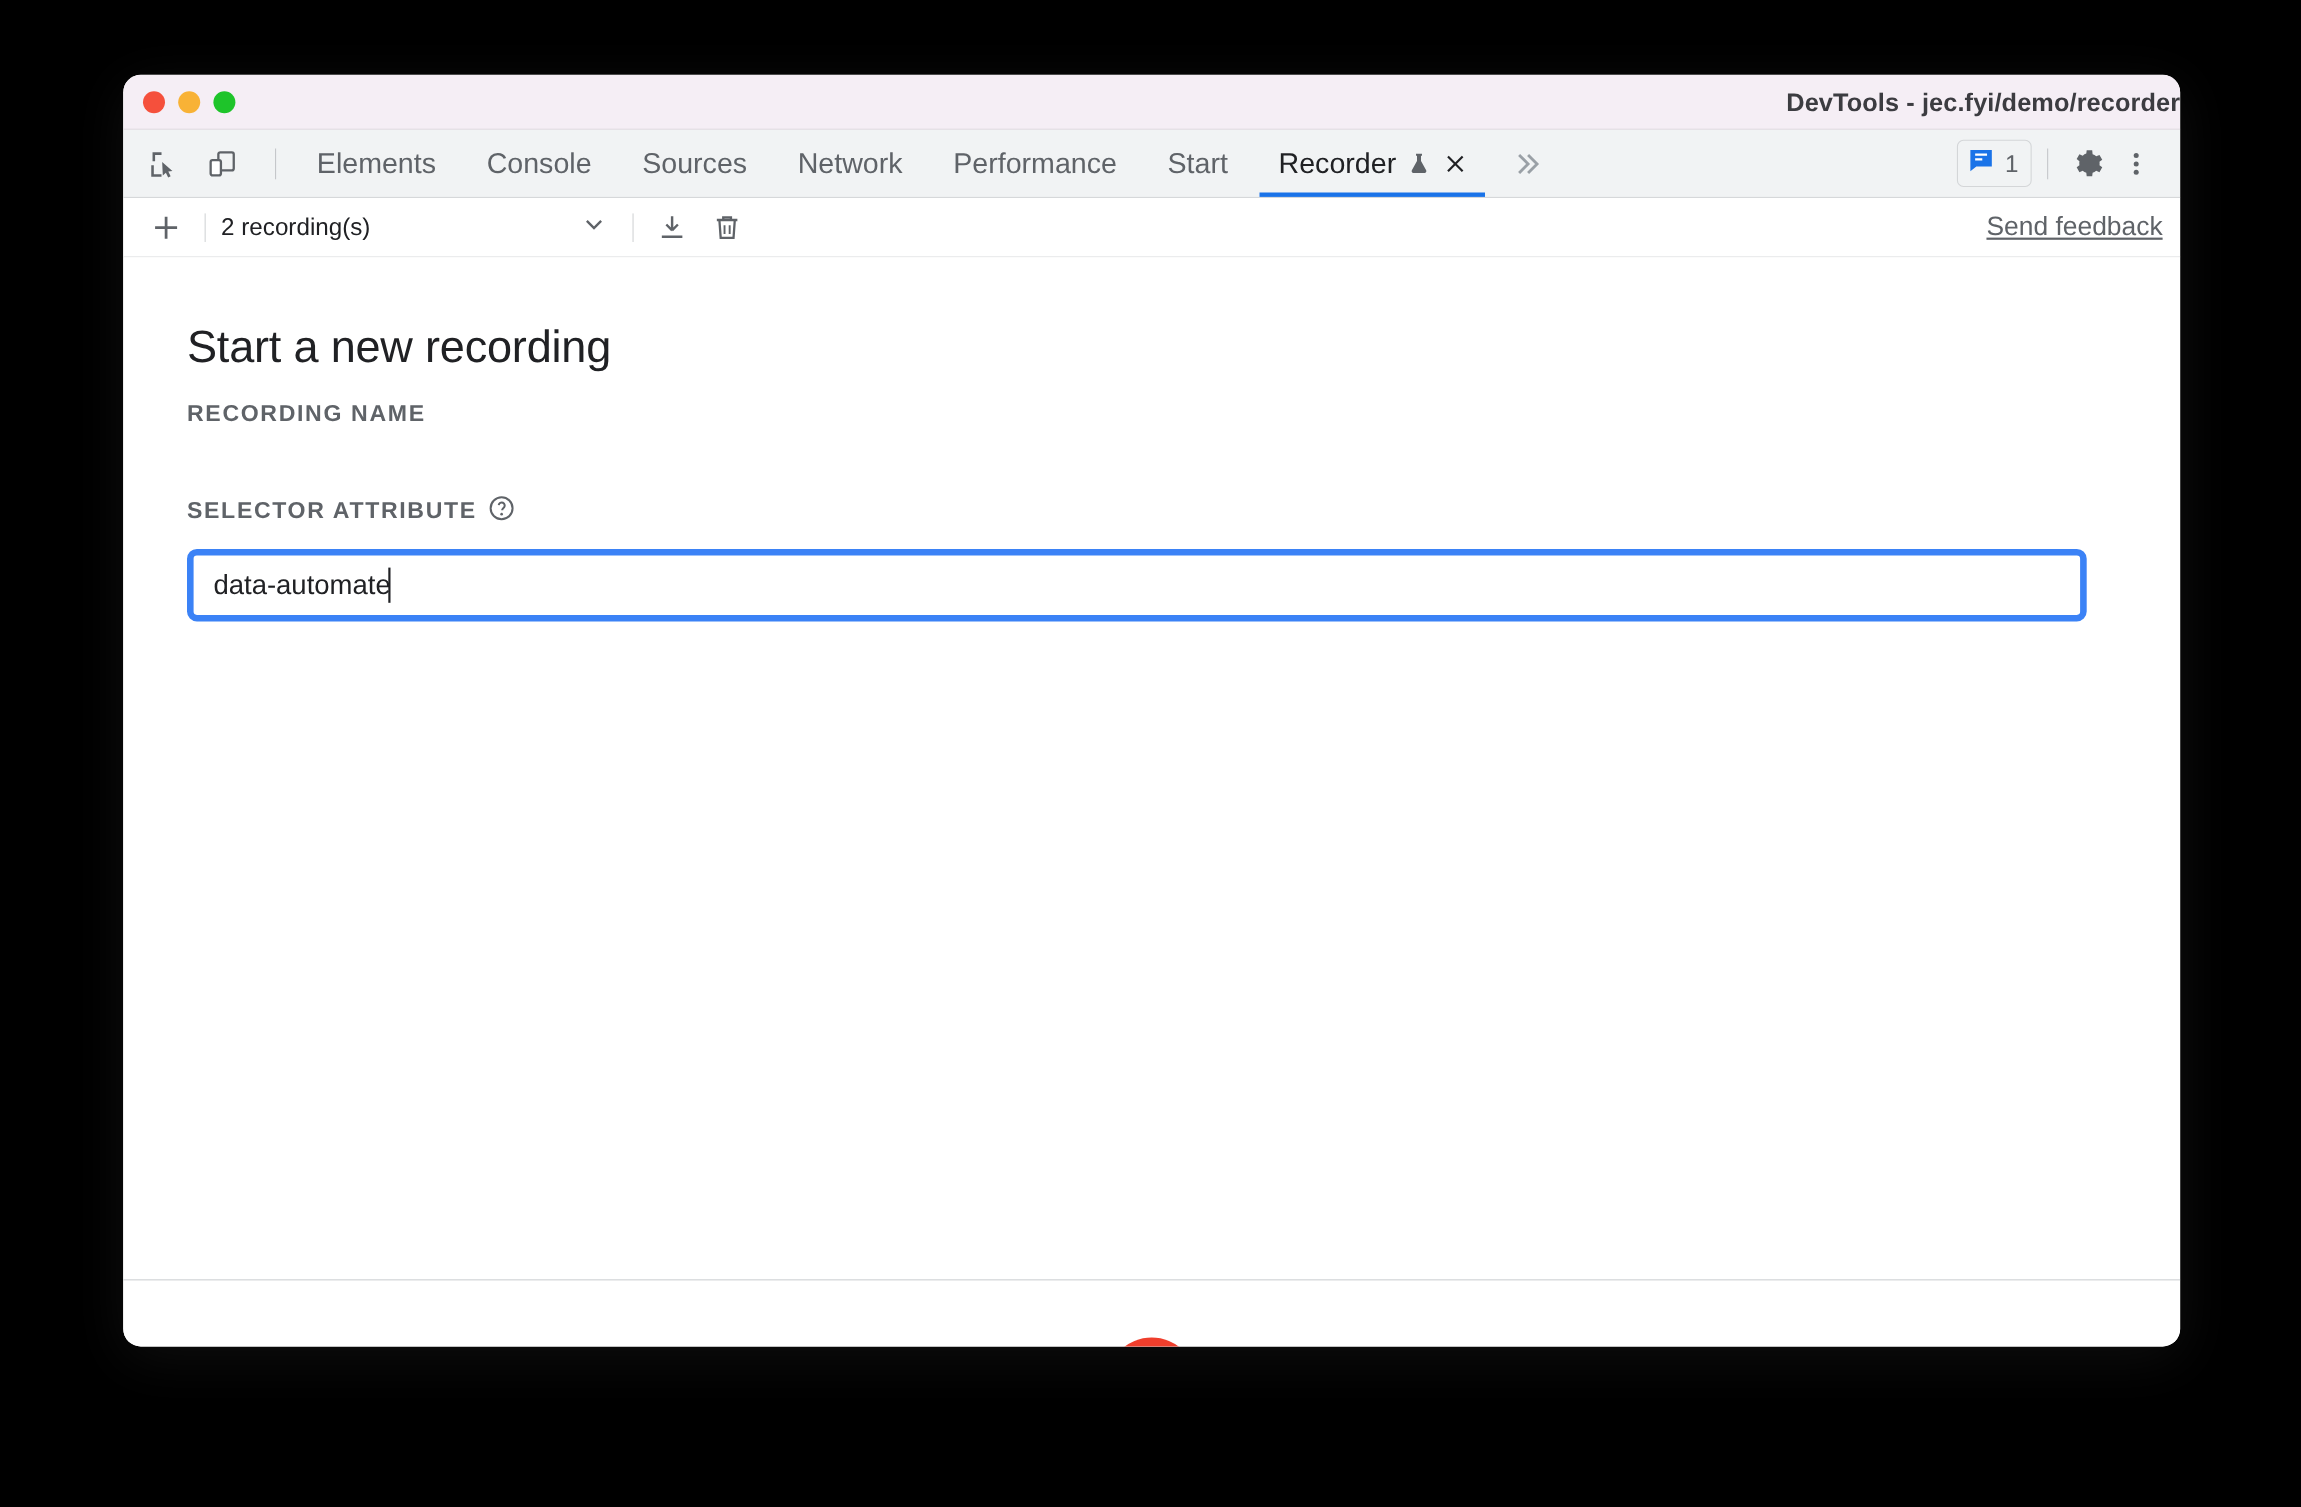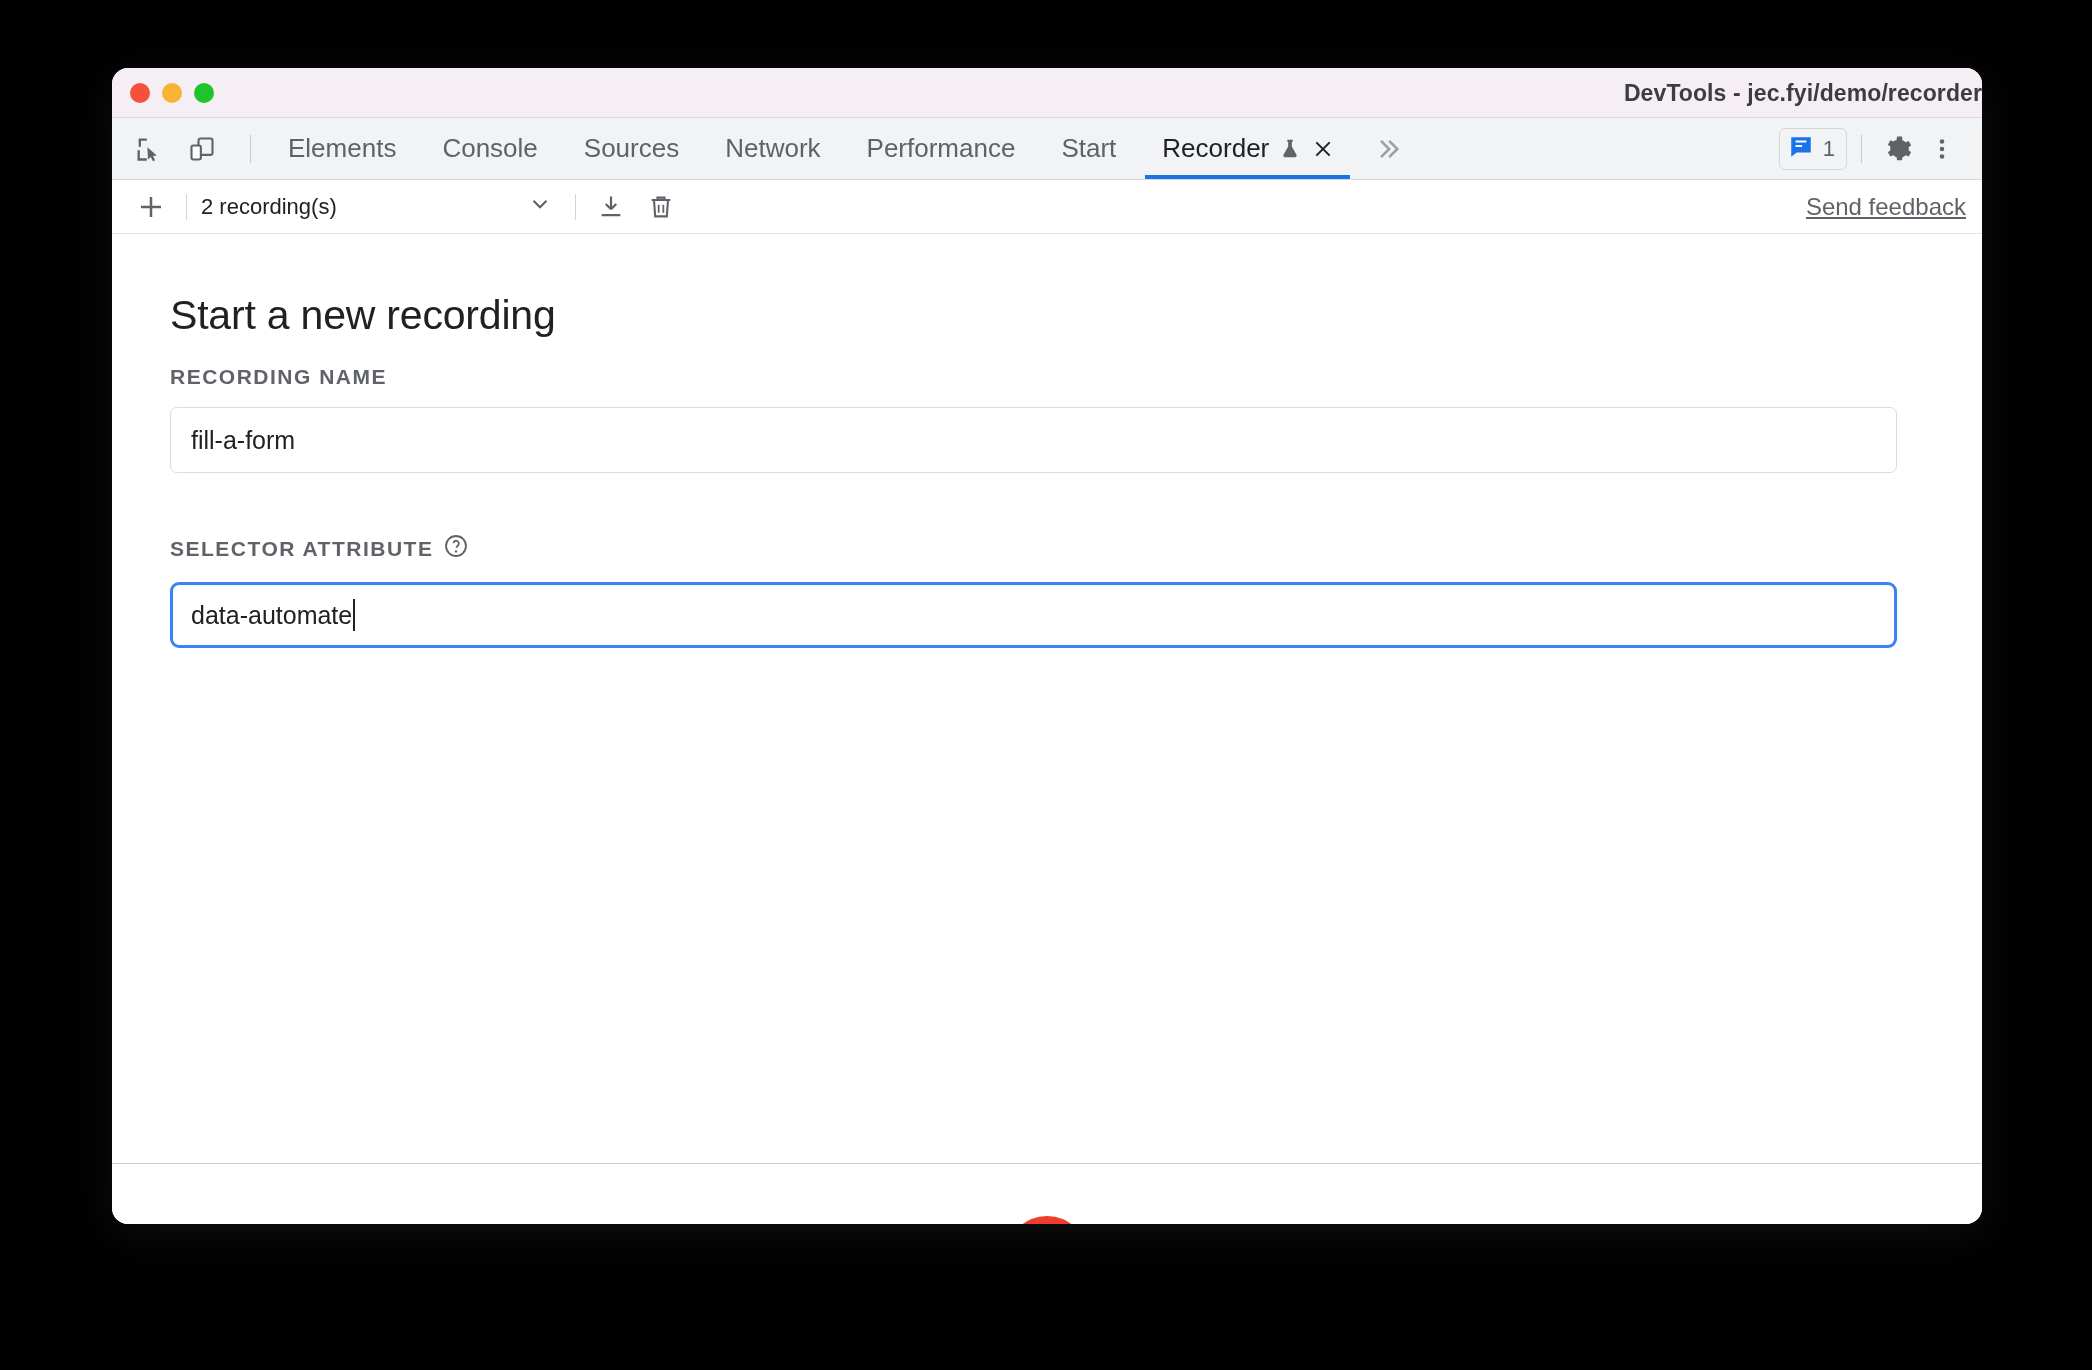--- a/index.html
+++ b/index.html
@@ -214,21 +214,21 @@
     border: 1px solid #dadce0;
     border-radius: 7px;
     background: #ffffff;
     font-family: "Liberation Sans", sans-serif;
     font-size: 25px;
     color: #202124;
     padding: 0 20px;
     outline: none;
   }
   .text-input.focused {
-    border: 3px solid #3b82f6;
+    border: 6px solid #3b82f6;
     border-radius: 9px;
     padding: 0 18px;
   }
   .input-wrap { position: relative; }
   .caret {
     position: absolute;
     width: 2px;
     height: 32px;
     background: #202124;
     top: 17px;
@@ -392,21 +392,20 @@
     </div>
 
     <div class="panel">
       <div class="content">
         <h1 class="page-title">Start a new recording</h1>
 
         <div class="field-group">
           <div class="field-label">
             <span>RECORDING NAME</span>
           </div>
-          <input class="text-input" type="text" value="fill-a-form" style="">
         </div>
 
         <div class="field-group second">
           <div class="field-label">
             <span>SELECTOR ATTRIBUTE</span>
             <span>
               <svg width="26" height="26" viewBox="0 0 24 24">
                 <circle cx="12" cy="12" r="9.2" fill="none" stroke="#5f6368" stroke-width="1.7"></circle>
                 <path d="M9.6 9.4a2.5 2.5 0 114.3 2c-.9.8-1.4 1.3-1.4 2.3" fill="none" stroke="#5f6368" stroke-width="1.7"></path>
                 <circle cx="12" cy="17" r="1.1" fill="#5f6368"></circle>

